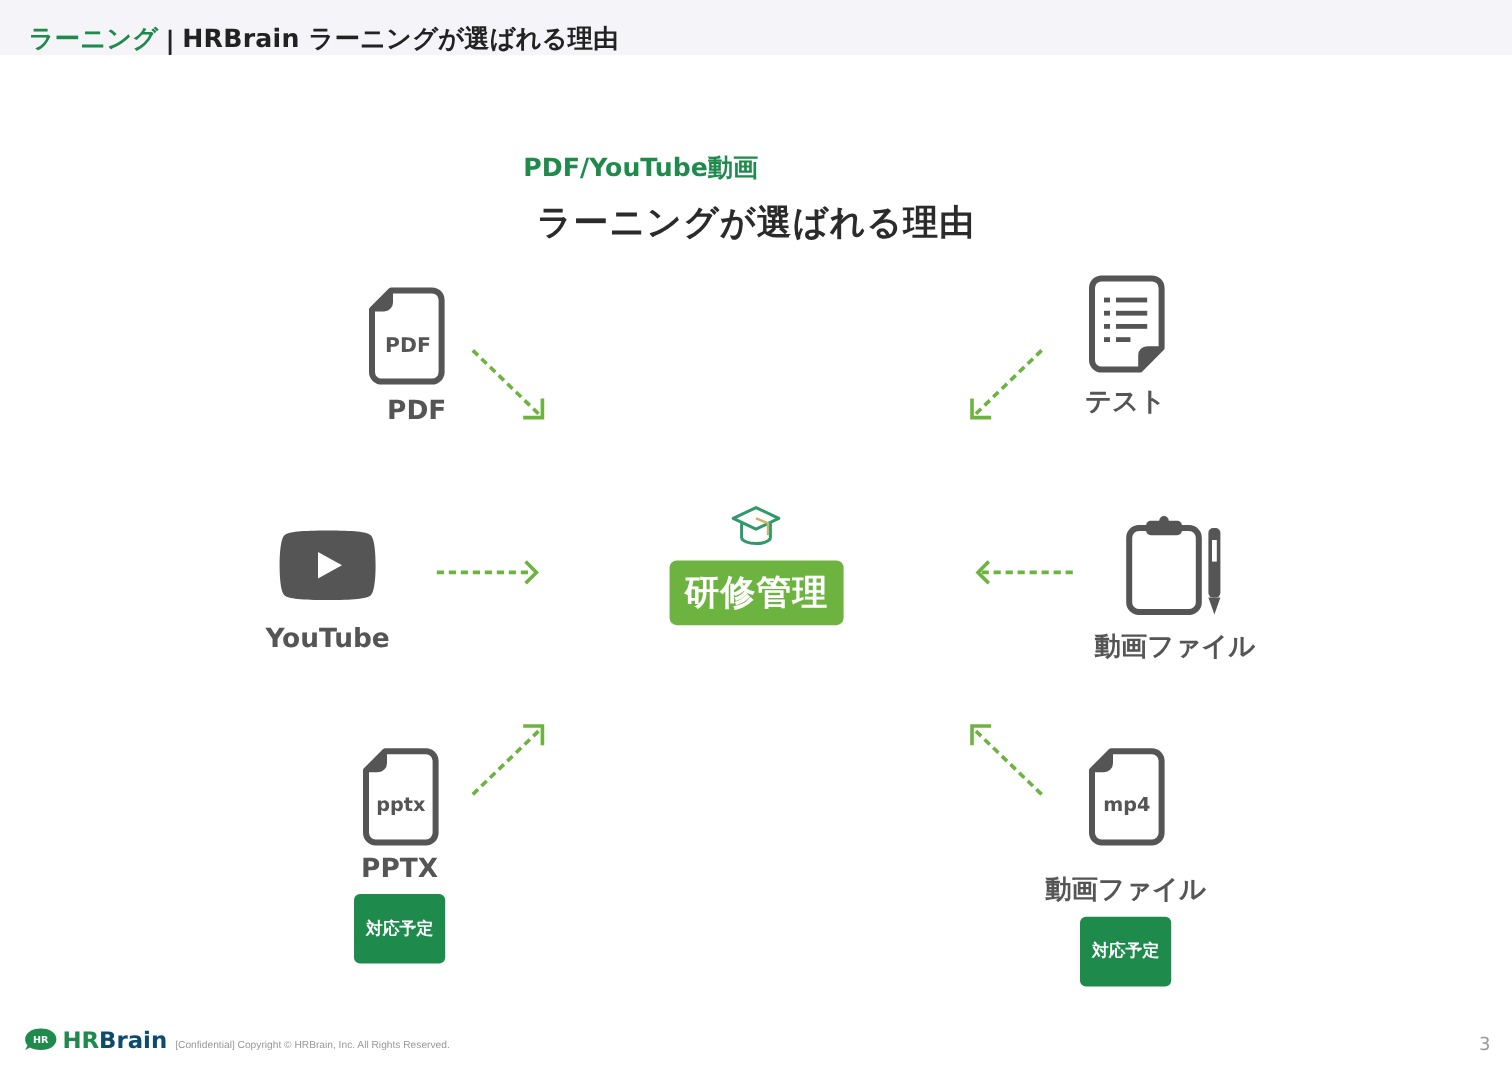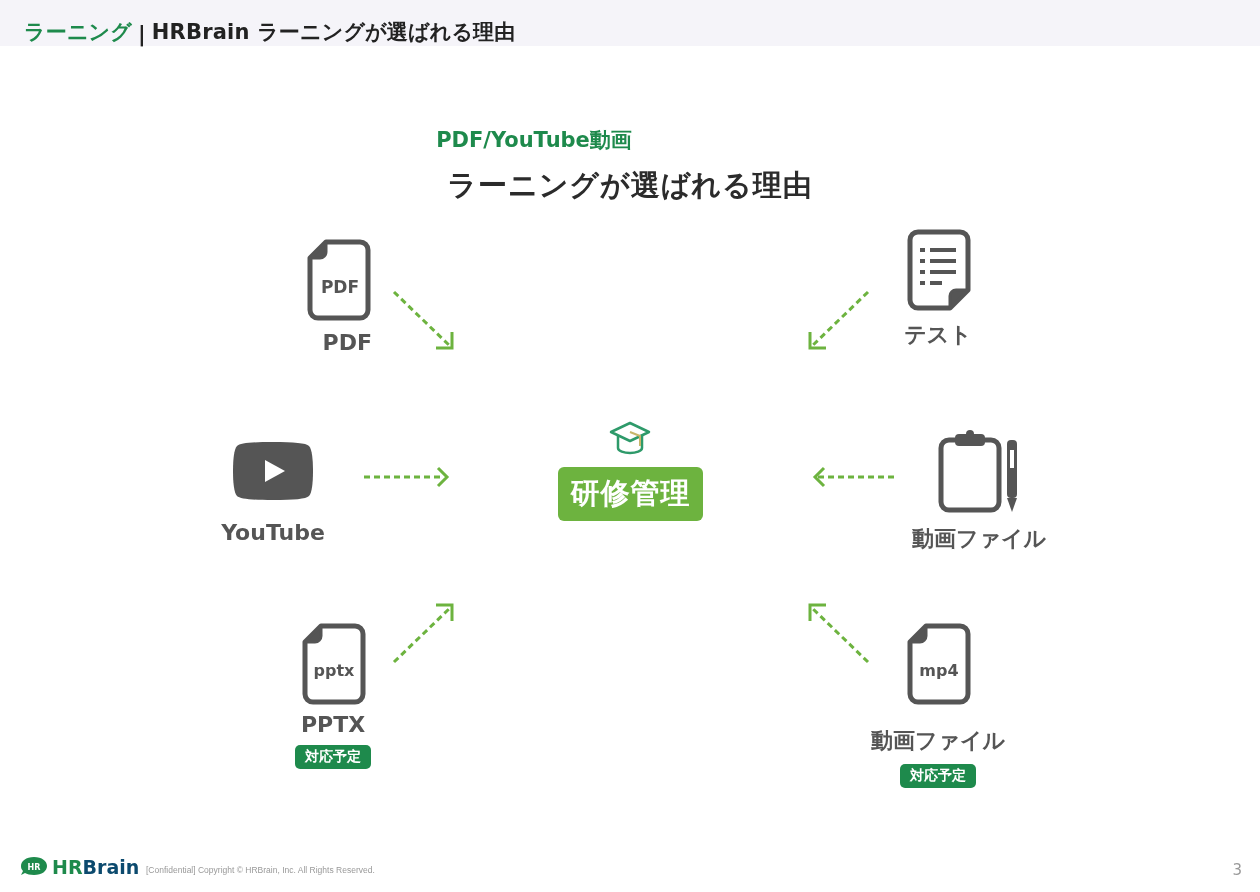--- a/index.html
+++ b/index.html
@@ -22,21 +22,21 @@
     }
     .title {
       position: absolute; top: 166px; left: 0; width: 1260px; text-align: center;
       color: #2b2b2b; font-weight: bold; font-size: 29px; letter-spacing: 1px;
     }
 
     .item { position: absolute; text-align: center; }
     .item .label { font-weight: bold; font-size: 22px; color: #555; white-space: nowrap; }
     .badge {
       display: inline-block; background: #1e8a4c; color: #fff; font-weight: bold;
-      font-size: 14px; padding: 3px 10px; border-radius: 5px; margin-top: 8px;
+      font-size: 14px; padding: 20px 10px; border-radius: 5px; margin-top: 8px;
     }
 
     .arrow { position: absolute; }
 
     .center-box {
       position: absolute; left: 558px; top: 467px; width: 145px; height: 54px;
       background: #6db33f; border-radius: 6px;
       color: #fff; font-weight: bold; font-size: 29px;
       display: flex; align-items: center; justify-content: center; letter-spacing: 1px;
     }

